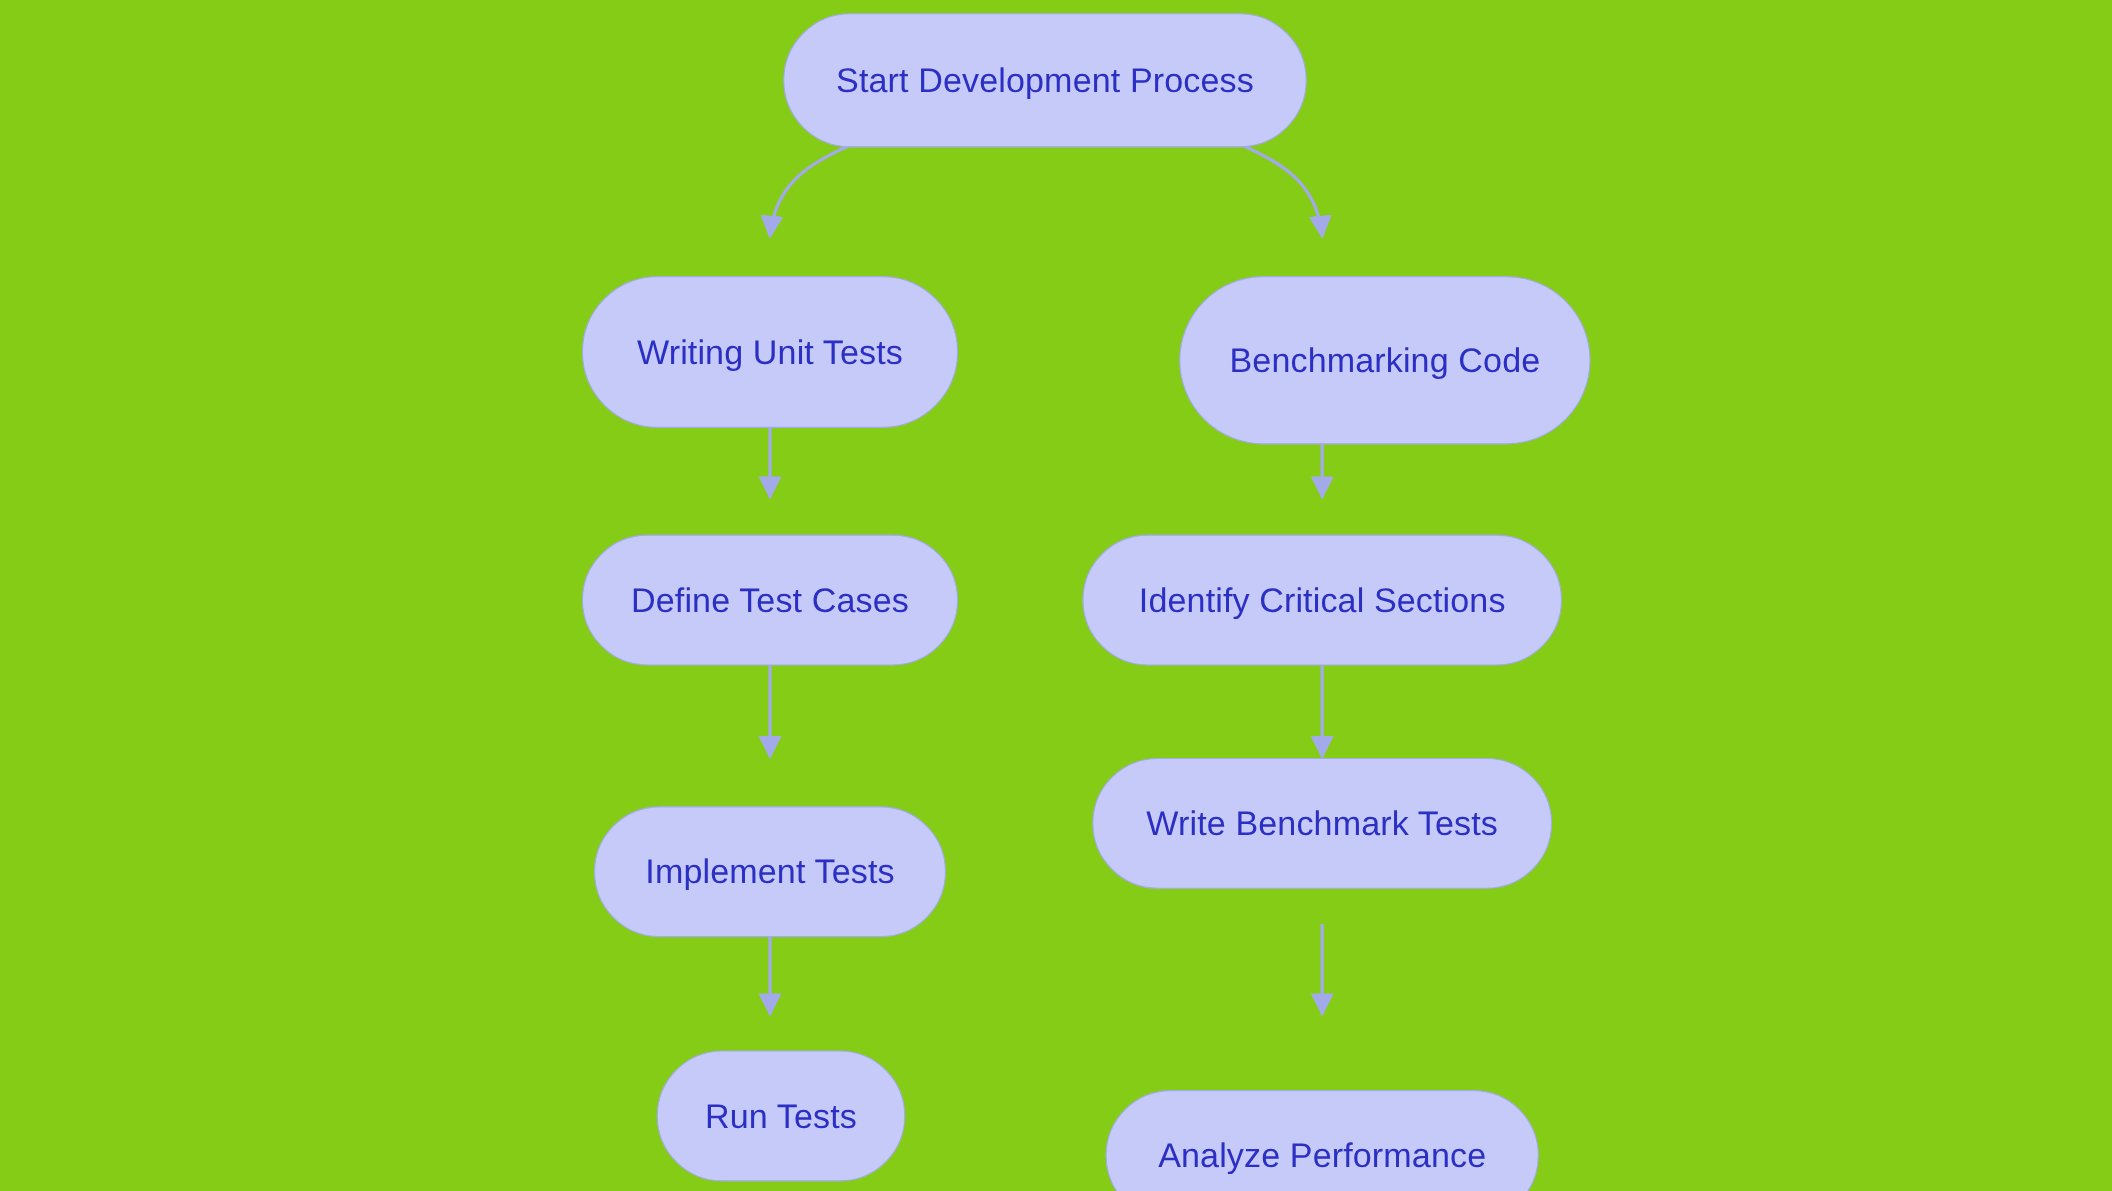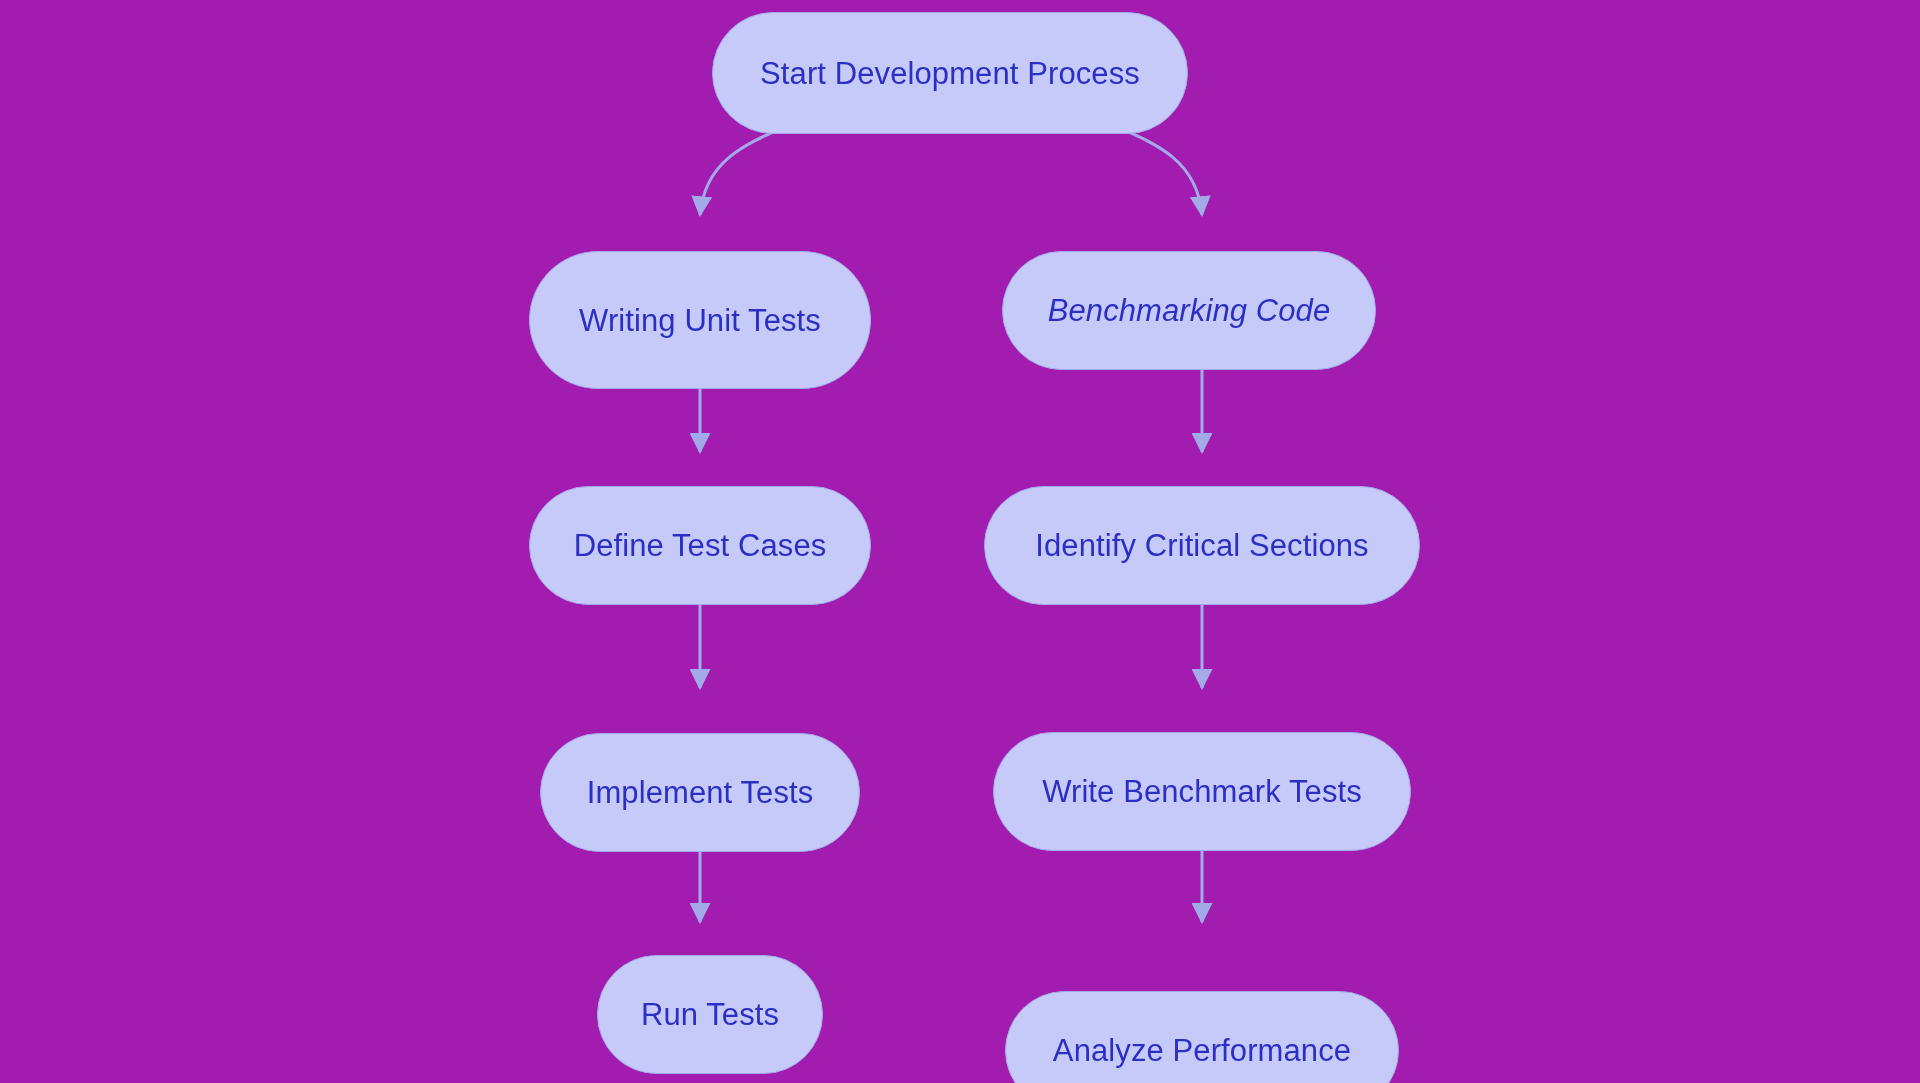--- a/index.html
+++ b/index.html
@@ -11,21 +11,21 @@
   body {
     width: 1920px;
     height: 1083px;
     overflow: hidden;
     font-family: "Liberation Sans", sans-serif;
   }
   #stage {
     position: relative;
     width: 1920px;
     height: 1083px;
-    background: #a21caf;
+    background: #84cc16;
   }
   #edge-layer {
     position: absolute;
     left: 0;
     top: 0;
     width: 1920px;
     height: 1083px;
     pointer-events: none;
   }
   .node {
@@ -88,29 +88,29 @@
   </div>
 
   <div class="node" style="left:540px; top:721px; width:320px; height:119px;margin-top:12px;">
     <span class="node-label">Implement Tests</span>
   </div>
 
   <div class="node" style="left:597px; top:955px; width:226px; height:119px;">
     <span class="node-label">Run Tests</span>
   </div>
 
-  <div class="node" style="left:1002px; top:251px; width:374px; height:119px;font-style:italic;">
+  <div class="node" style="left:1072px; top:251px; width:374px; height:153px;">
     <span class="node-label">Benchmarking Code</span>
   </div>
 
   <div class="node" style="left:984px; top:486px; width:436px; height:119px;">
     <span class="node-label">Identify Critical Sections</span>
   </div>
 
-  <div class="node" style="left:993px; top:732px; width:418px; height:119px;">
+  <div class="node" style="left:993px; top:689px; width:418px; height:119px;">
     <span class="node-label">Write Benchmark Tests</span>
   </div>
 
   <div class="node" style="left:1005px; top:955px; width:394px; height:119px;margin-top:36px;">
     <span class="node-label">Analyze Performance</span>
   </div>
 
 </div>
 
 </body></html>

